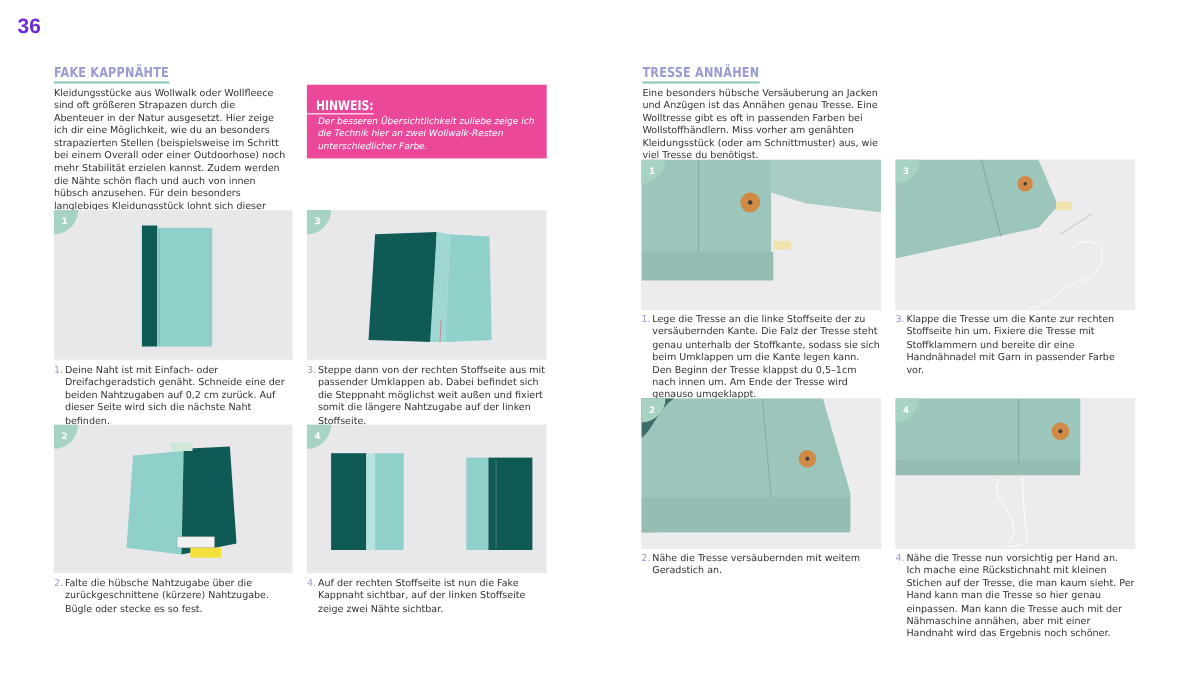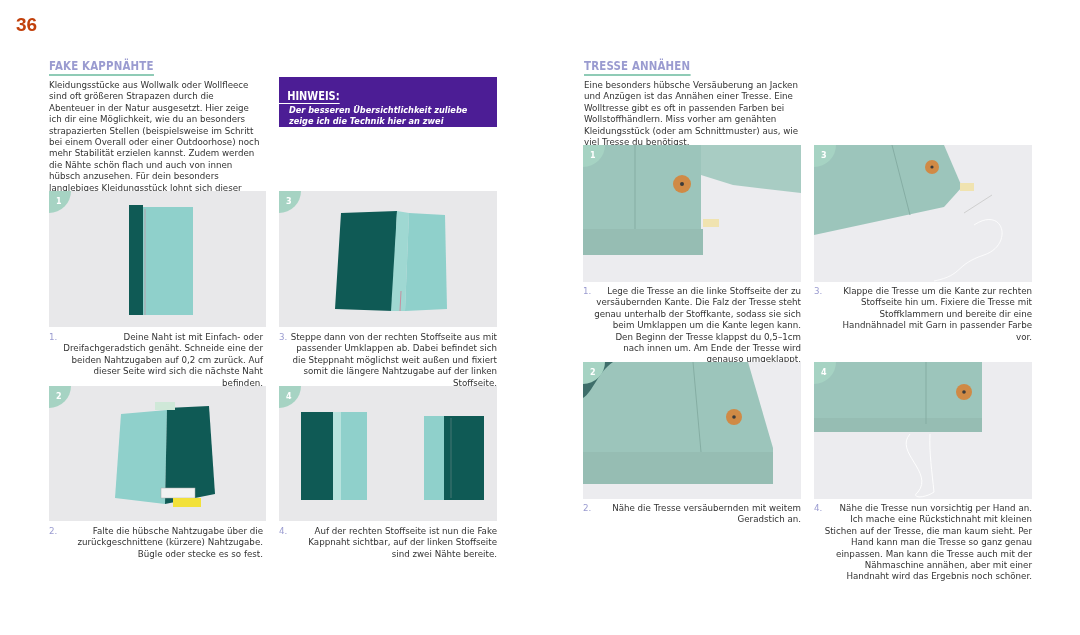--- a/index.html
+++ b/index.html
@@ -1,27 +1,27 @@
 <!DOCTYPE html>
 <html><head>
 <meta charset="utf-8">
 <style>
   html,body{margin:0;padding:0;background:#ffffff;}
   body{width:1080px;height:635px;position:relative;overflow:hidden;font-family:"DejaVu Sans",sans-serif;color:#3a3a3a;}
-  .pnum{position:absolute;top:14px;font-family:"Liberation Sans",sans-serif;font-weight:bold;font-size:19px;color:#c2410c;}
+  .pnum{position:absolute;top:14px;font-family:"Liberation Sans",sans-serif;font-weight:bold;font-size:19px;color:#6d28d9;}
   .h2{position:absolute;font-family:"DejaVu Sans",sans-serif;font-weight:bold;font-size:12.5px;color:#9a9bd0;letter-spacing:0.2px;transform:scaleX(0.82);transform-origin:left top;padding-bottom:1px;border-bottom:2px solid #8fcbb6;white-space:nowrap;}
   .intro{position:absolute;font-size:8.7px;line-height:11.4px;color:#333;}
-  .hint{position:absolute;left:279px;top:77px;width:218px;height:50px;background:#4c1d95;box-sizing:border-box;padding:8px 10px 0 10px;}
+  .hint{position:absolute;left:279px;top:77px;width:218px;height:67px;background:#ec4899;box-sizing:border-box;padding:8px 10px 0 10px;}
   .hint-title{font-weight:bold;font-size:12px;color:#ffffff;transform:scaleX(0.82);transform-origin:left top;display:inline-block;border-bottom:1.5px solid #fff;margin-left:-10px;padding-left:10px;}
-  .hint-text{font-style:italic;font-weight:bold;font-size:8.2px;line-height:11px;color:#ffffff;margin-top:1px;}
+  .hint-text{font-style:italic;font-weight:normal;font-size:8.2px;line-height:11px;color:#ffffff;margin-top:1px;}
   .photo{position:absolute;background:#e8e8ea;overflow:hidden;}
   .badge{position:absolute;left:0;top:0;width:22px;height:22px;background:#a6d3c3;border-bottom-right-radius:22px;color:#fff;font-size:8px;font-weight:bold;box-sizing:border-box;padding:6px 0 0 7px;}
   .cap{position:absolute;font-size:8.7px;line-height:11.4px;color:#333;}
   .cap .n{position:absolute;left:0;top:0;color:#9a9bd0;}
-  .cap .t{display:block;padding-left:10px;text-align:right;}
+  .cap .t{display:block;padding-left:10px;}
 </style>
 </head>
 <body>
 
 <div class="pnum" style="left:16px;">36</div>
 <div class="h2" style="left:49px;top:58px;">FAKE KAPPNÄHTE</div>
 <div class="intro" style="left:49px;top:80px;width:212px;">Kleidungsstücke aus Wollwalk oder Wollfleece sind oft größeren Strapazen durch die Abenteuer in der Natur ausgesetzt. Hier zeige ich dir eine Möglichkeit, wie du an besonders strapazierten Stellen (beispielsweise im Schritt bei einem Overall oder einer Outdoorhose) noch mehr Stabilität erzielen kannst. Zudem werden die Nähte schön flach und auch von innen hübsch anzusehen. Für dein besonders langlebiges Kleidungsstück lohnt sich dieser Zeitaufwand.</div>
 
 <div class="hint">
   <div class="hint-title">HINWEIS:</div>
@@ -76,26 +76,26 @@
     <rect x="54" y="26" width="8" height="88" fill="#b8e3de"></rect>
     <rect x="62" y="26" width="26" height="88" fill="#8fd0cb"></rect>
     <rect x="145" y="30" width="20" height="84" fill="#8fd0cb"></rect>
     <rect x="165" y="30" width="40" height="84" fill="#0f5a55"></rect>
     <line x1="172" y1="32" x2="172" y2="112" stroke="#6c8c8a" stroke-width="0.6"></line>
   </svg>
   <div class="badge">4</div>
 </div>
 <div class="cap" style="left:279px;top:526px;width:218px;">
   <span class="n">4.</span>
-  <span class="t">Auf der rechten Stoffseite ist nun die Fake Kappnaht sichtbar, auf der linken Stoffseite sind zwei Nähte bereite.</span>
+  <span class="t">Auf der rechten Stoffseite ist nun die Fake Kappnaht sichtbar, auf der linken Stoffseite zeige zwei Nähte sichtbar.</span>
 </div>
 
 <div class="pnum" style="left:1084px;">37</div>
 <div class="h2" style="left:584px;top:58px;">TRESSE ANNÄHEN</div>
-<div class="intro" style="left:584px;top:80px;width:222px;">Eine besonders hübsche Versäuberung an Jacken und Anzügen ist das Annähen einer Tresse. Eine Wolltresse gibt es oft in passenden Farben bei Wollstoffhändlern. Miss vorher am genähten Kleidungsstück (oder am Schnittmuster) aus, wie viel Tresse du benötigst.</div>
+<div class="intro" style="left:584px;top:80px;width:222px;">Eine besonders hübsche Versäuberung an Jacken und Anzügen ist das Annähen genau Tresse. Eine Wolltresse gibt es oft in passenden Farben bei Wollstoffhändlern. Miss vorher am genähten Kleidungsstück (oder am Schnittmuster) aus, wie viel Tresse du benötigst.</div>
 
 <div class="photo" style="left:583px;top:145px;width:218px;height:137px;">
   <svg width="218" height="137" style="position:absolute;left:0;top:0">
     <rect x="0" y="0" width="218" height="137" fill="#ececef"></rect>
     <path d="M0 0 L118 0 L118 84 L0 84 Z" fill="#9cc5bb"></path>
     <path d="M118 0 L218 0 L218 48 L150 40 L118 30 Z" fill="#a8ccc3"></path>
     <rect x="0" y="84" width="120" height="26" fill="#96bdb3"></rect>
     <line x1="52" y1="0" x2="52" y2="84" stroke="#85ada3" stroke-width="1"></line>
     <circle cx="99" cy="39" r="9" fill="#d08a45"></circle>
     <circle cx="99" cy="39" r="2" fill="#3b3b3b"></circle>
@@ -150,14 +150,14 @@
     <rect x="0" y="56" width="168" height="14" fill="#96bdb3"></rect>
     <line x1="112" y1="0" x2="112" y2="62" stroke="#85ada3" stroke-width="1"></line>
     <circle cx="150" cy="30" r="8" fill="#d08a45"></circle>
     <circle cx="150" cy="30" r="1.8" fill="#3b3b3b"></circle>
     <path d="M96 72 C80 90 120 110 104 130 C96 136 110 137 120 130 C118 110 115 90 116 72" fill="none" stroke="#ffffff" stroke-width="0.9"></path>
   </svg>
   <div class="badge">4</div>
 </div>
 <div class="cap" style="left:814px;top:503px;width:218px;">
   <span class="n">4.</span>
-  <span class="t">Nähe die Tresse nun vorsichtig per Hand an. Ich mache eine Rückstichnaht mit kleinen Stichen auf der Tresse, die man kaum sieht. Per Hand kann man die Tresse so ganz genau einpassen. Man kann die Tresse auch mit der Nähmaschine annähen, aber mit einer Handnaht wird das Ergebnis noch schöner.</span>
+  <span class="t">Nähe die Tresse nun vorsichtig per Hand an. Ich mache eine Rückstichnaht mit kleinen Stichen auf der Tresse, die man kaum sieht. Per Hand kann man die Tresse so hier genau einpassen. Man kann die Tresse auch mit der Nähmaschine annähen, aber mit einer Handnaht wird das Ergebnis noch schöner.</span>
 </div>
 
 </body></html>

